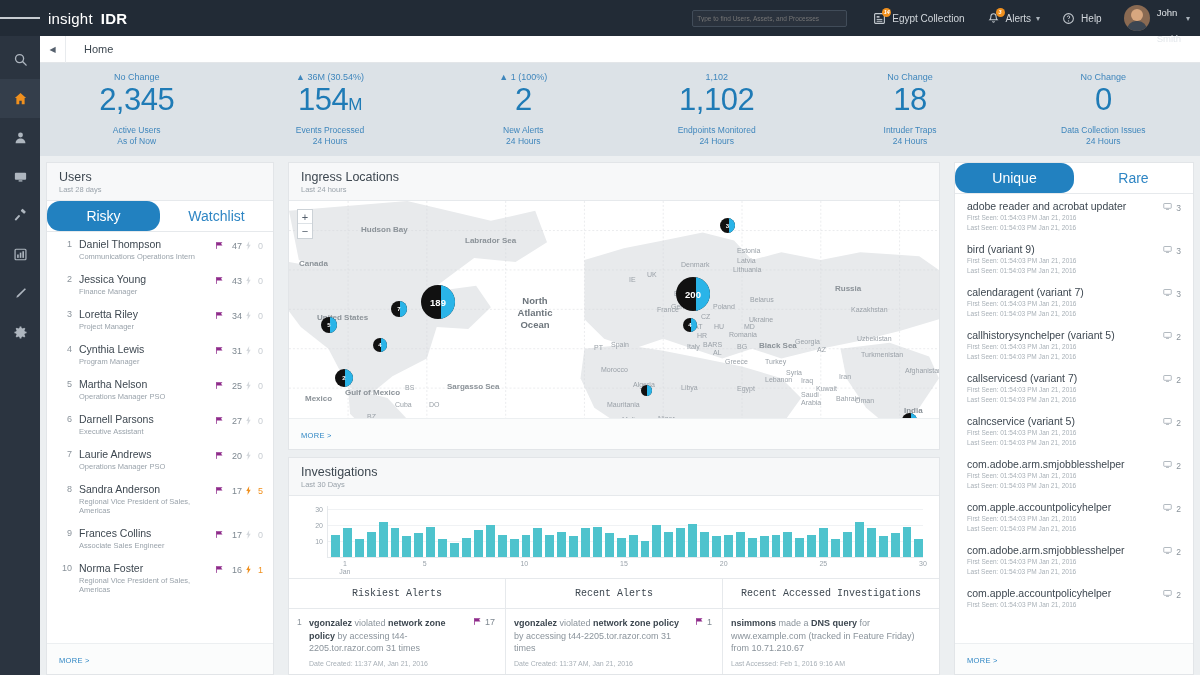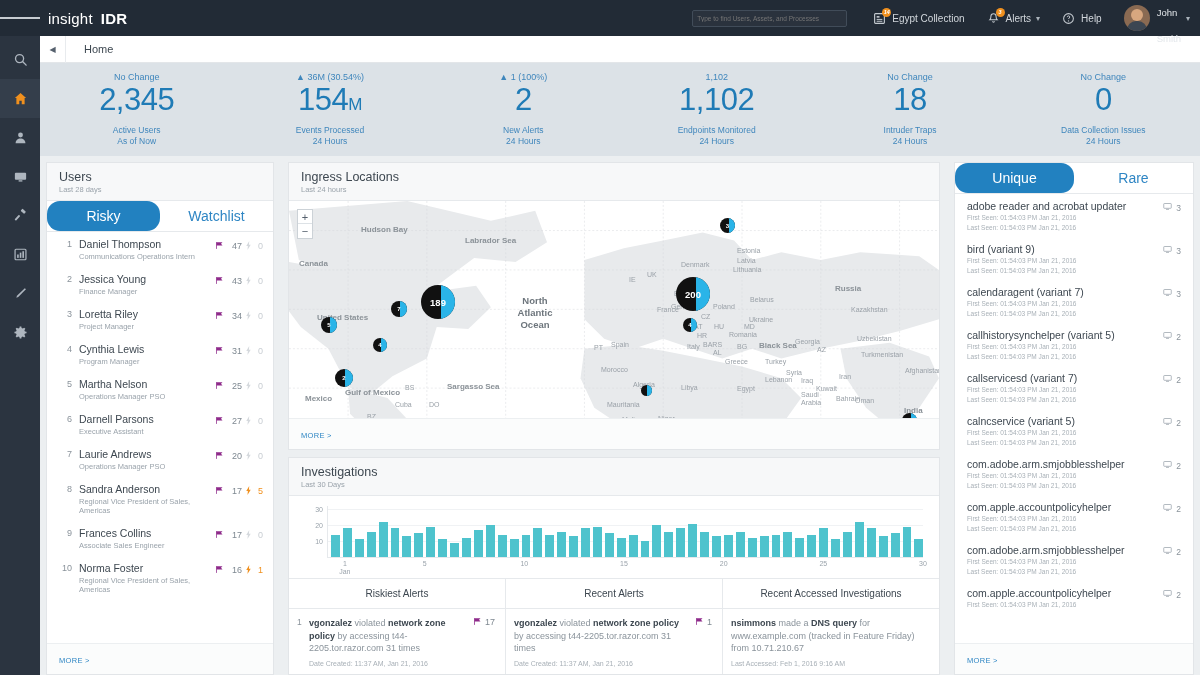--- a/index.html
+++ b/index.html
@@ -109,21 +109,21 @@
   .bars { flex:1; display:flex; align-items:flex-end; gap:3px; border-left:1px solid #e6e9ec; padding-left:3px; position:relative; }
   .gl { position:absolute; left:0; right:0; border-top:1px solid #f0f2f4; }
   .bar { flex:1; background:#4ec3cd; position:relative; z-index:2; }
   .xaxis { height:17px; position:relative; margin-left:22px; border-top:1px solid #e6e9ec; }
   .xaxis div { position:absolute; font-size:7px; color:#9aa3ab; transform:translateX(-50%); top:2px; text-align:center; line-height:8px;}
 
   
   .triple { display:flex; border-top:1px solid #e6e9ec; flex:0 0 auto; }
   .tcol { flex:1; border-right:1px solid #e6e9ec; }
   .tcol:last-child { border-right:0; }
-  .tcol-h { text-align:center; font-size:10px; color:#3d4750; padding:9px 0 9px; border-bottom:1px solid #e6e9ec; }
+  .tcol-h { text-align:center; font-size:10px; color:#3d4750; padding:9px 0 9px; border-bottom:1px solid #e6e9ec;font-family:Liberation Mono, monospace; }
   .tcol-b { display:flex; padding:8px 10px 4px 8px; }
   .trank { width:12px; font-size:8.5px; color:#8a939b; }
   .ttext { flex:1; font-size:9px; color:#8a939b; line-height:12.5px; }
   .ttext b { color:#3d4750; font-weight:bold; }
   .ttext .date { font-size:7px; color:#a8b0b7; margin-top:3px; display:block; }
   .tflag { display:flex; align-items:flex-start; gap:3px; padding-left:4px; }
 
   
   .prow { padding:6px 12px 5px; display:flex; align-items:flex-start; }
   .pinfo { flex:1; min-width:0; }

